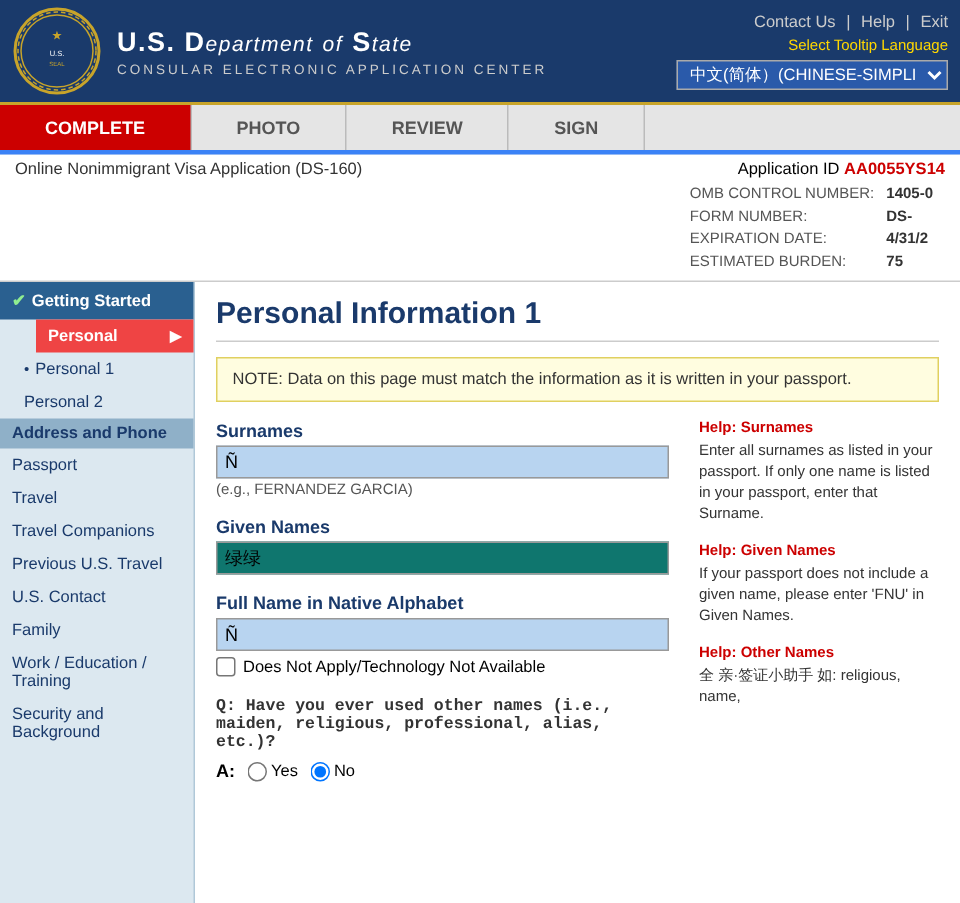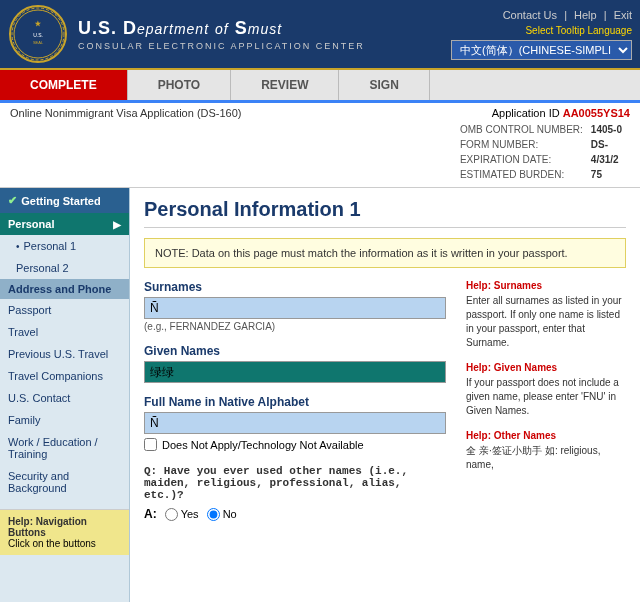--- a/index.html
+++ b/index.html
@@ -23,21 +23,21 @@
     .nav-tabs { display: flex; background: #e5e5e5; border-bottom: 3px solid #3b82f6; }
     .nav-tab { padding: 8px 30px; font-size: 12px; font-weight: bold; cursor: pointer; color: #555; text-align: center; border-right: 1px solid #bbb; }
     .nav-tab.active { background: #cc0000; color: white; }
 
     
     .main-layout { display: flex; }
 
     
     .sidebar { width: 130px; min-height: 450px; background: #dce8f0; border-right: 1px solid #b0c8d8; flex-shrink: 0; }
     .sidebar-item { padding: 5px 8px; cursor: pointer; font-size: 11px; color: #1a3a6b; display: flex; align-items: center; gap: 4px; }
-    .sidebar-item.active { background: #0f766e; color: white; font-weight: bold; }
+    .sidebar-item.active { background: #ef4444; color: white; font-weight: bold; margin-left: 24px; }
     .sidebar-item.active .arrow { color: white; }
     .sidebar-item.header-item { background: #2a6090; color: white; font-weight: bold; padding: 6px 8px; }
     .sidebar-item .bullet { color: #1a3a6b; font-size: 10px; }
     .sidebar-item.sub { padding-left: 16px; }
     .sidebar-item .arrow { font-size: 10px; margin-left: auto; }
     .sidebar-section-header { background: #8fb0c8; color: #1a3a6b; font-weight: bold; padding: 4px 8px; font-size: 11px; }
     .sidebar-nav-help { background: #f0e68c; padding: 6px 8px; font-size: 10px; margin-top: 10px; border-top: 1px solid #ccc; }
     .sidebar-nav-help .title { font-weight: bold; color: #333; }
 
     
@@ -92,21 +92,21 @@
       <circle cx="30" cy="30" r="28" fill="#1a3a6b" stroke="#c8a42a" stroke-width="2"></circle>
       <circle cx="30" cy="30" r="24" fill="#1a3a6b" stroke="#c8a42a" stroke-width="1"></circle>
       <text x="30" y="22" text-anchor="middle" fill="#c8a42a" font-size="7" font-weight="bold">★</text>
       <text x="30" y="33" text-anchor="middle" fill="white" font-size="5">U.S.</text>
       <text x="30" y="40" text-anchor="middle" fill="#c8a42a" font-size="4">SEAL</text>
       <circle cx="30" cy="30" r="26" fill="none" stroke="#c8a42a" stroke-width="1" stroke-dasharray="3,2"></circle>
     </svg>
   </div>
   <div class="header-title">
     <div class="dept">
-      U.S. D<span>epartment</span> <span style="font-style:italic;font-weight:normal;">of</span> S<span>must</span>
+      U.S. D<span>epartment</span> <span style="font-style:italic;font-weight:normal;">of</span> S<span>tate</span>
     </div>
     <div class="sub">CONSULAR ELECTRONIC APPLICATION CENTER</div>
   </div>
   <div class="header-right">
     <div class="header-links">
       <a href="#">Contact Us</a>
       <span>|</span>
       <a href="#">Help</a>
       <span>|</span>
       <a href="#">Exit</a>
@@ -170,31 +170,27 @@
     <div class="sidebar-item sub">
       <span class="bullet">•</span>
       <span>Personal 1</span>
     </div>
     <div class="sidebar-item sub">
       <span>Personal 2</span>
     </div>
     <div class="sidebar-section-header">Address and Phone</div>
     <div class="sidebar-item">Passport</div>
     <div class="sidebar-item">Travel</div>
+    <div class="sidebar-item">Travel Companions</div>
     <div class="sidebar-item">Previous U.S. Travel</div>
-    <div class="sidebar-item">Travel Companions</div>
     <div class="sidebar-item">U.S. Contact</div>
     <div class="sidebar-item">Family</div>
     <div class="sidebar-item">Work / Education / Training</div>
     <div class="sidebar-item">Security and Background</div>
 
-    <div class="sidebar-nav-help">
-      <div class="title">Help: Navigation Buttons</div>
-      <div>Click on the buttons</div>
-    </div>
   </div>
 
   <div class="content">
     <div class="page-title">Personal Information 1</div>
 
     <div class="note-box">NOTE: Data on this page must match the information as it is written in your passport.</div>
 
     <div class="form-section">
       <div class="form-main">
 

